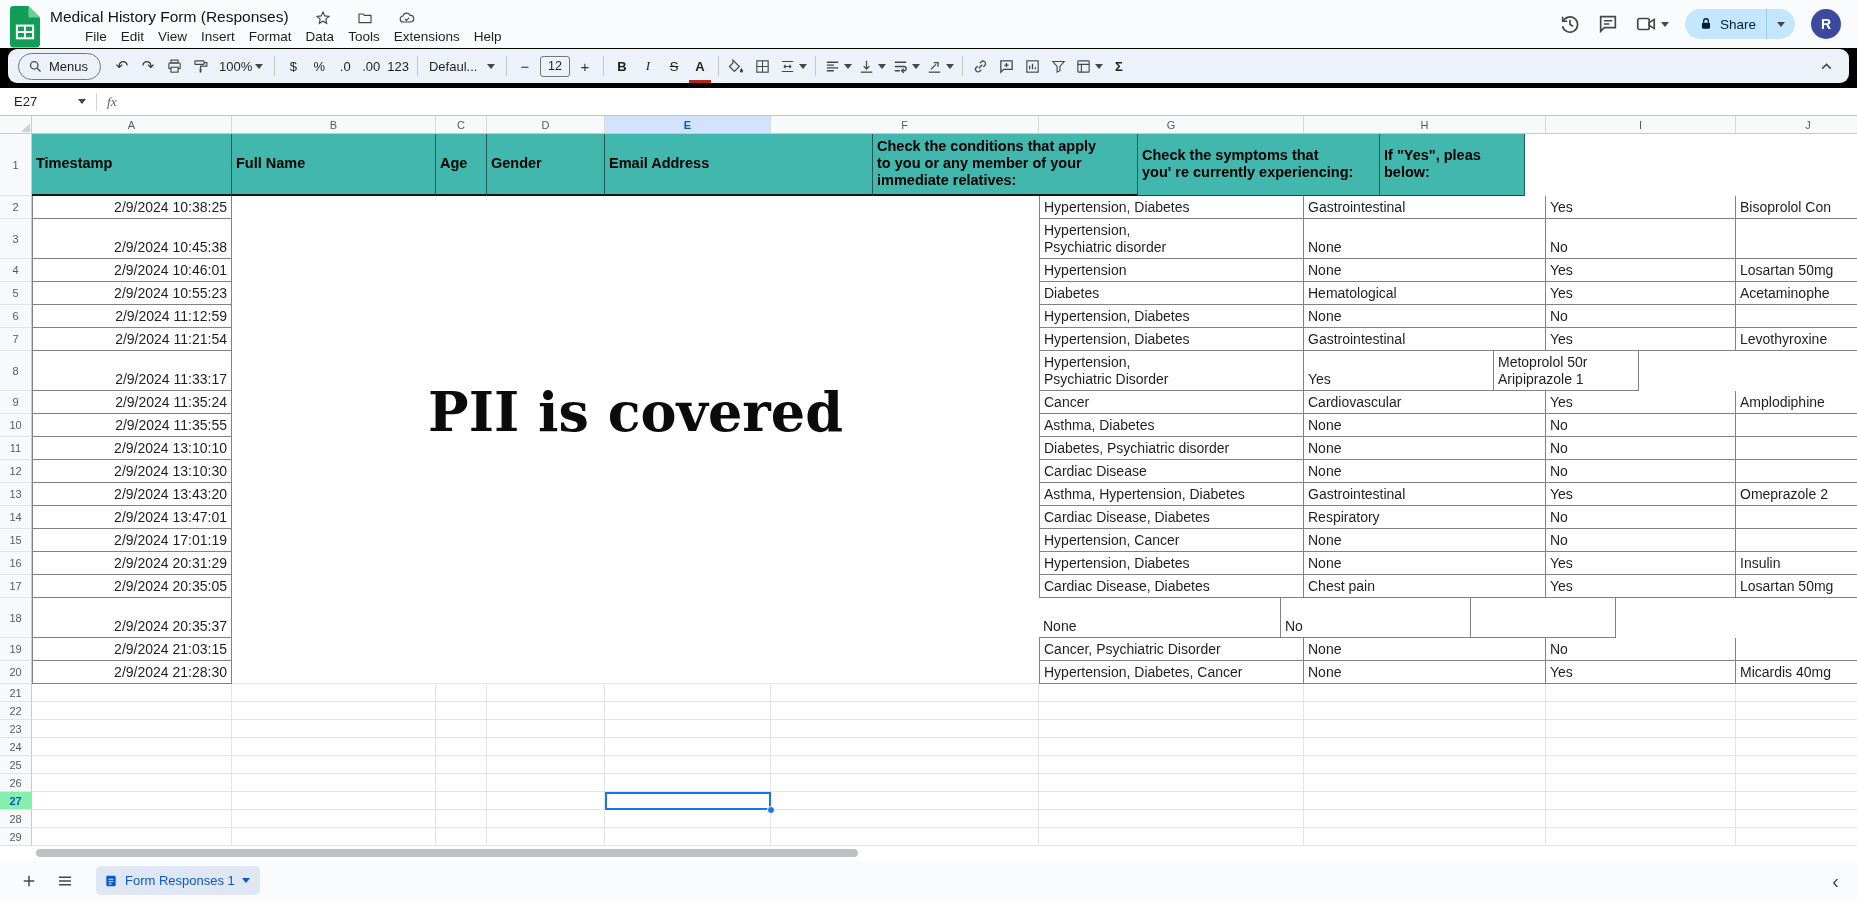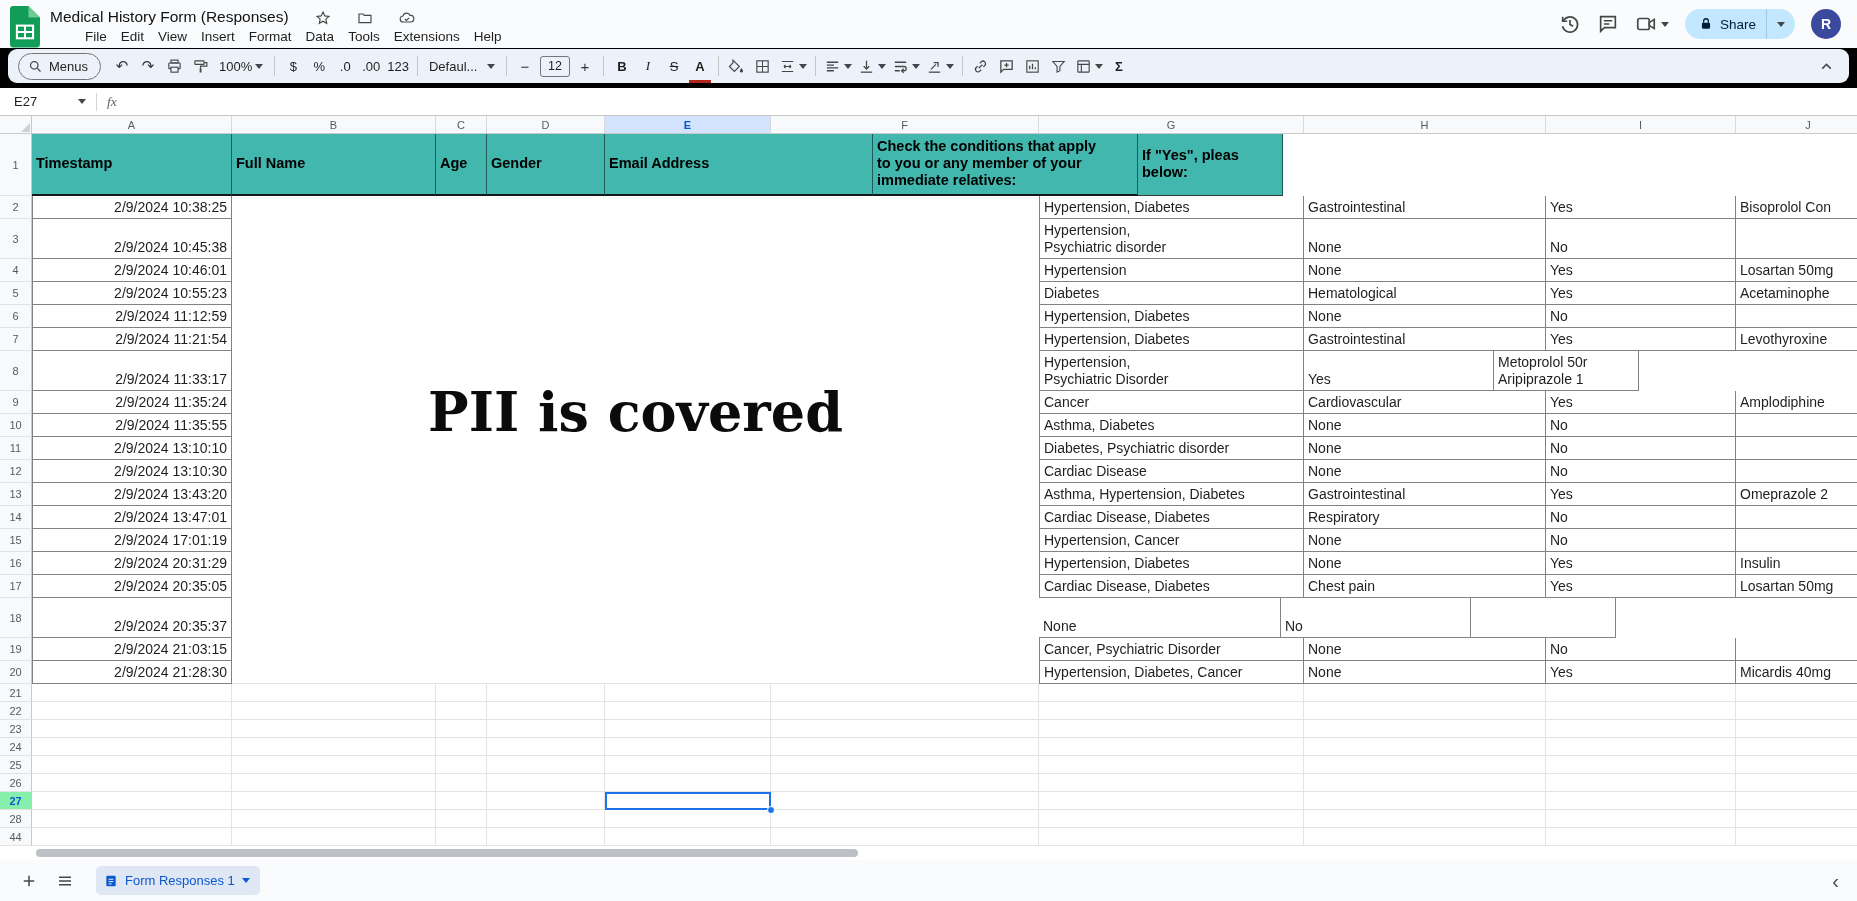--- a/index.html
+++ b/index.html
@@ -367,20 +367,22 @@
     <div class="gr" style="height: 62px;">
       <div class="rn">1</div>
       <div class="c th hb" style="width: 200px; flex: 0 0 200px;">Timestamp</div>
       <div class="c th hb" style="width: 204px; flex: 0 0 204px;">Full Name</div>
       <div class="c th hb" style="width: 51px; flex: 0 0 51px;">Age</div>
       <div class="c th hb" style="width: 118px; flex: 0 0 118px;">Gender</div>
       <div class="c th hb" style="width: 268px; flex: 0 0 268px;">Email Address</div>
       <div class="c th hb" style="width: 265px; flex: 0 0 265px;">Check the conditions that apply
 to you or any member of your
 immediate relatives:</div>
+      <div class="c th" style="width: 242px; flex: 0 0 242px;">Check the symptoms that
+you' re currently experiencing:</div>
       <div class="c th" style="width: 145px; flex: 0 0 145px;">If "Yes", pleas
 below:</div>
     </div>
     <div class="gr" style="height: 23px;">
       <div class="rn">2</div>
       <div class="c dc ts dl" style="width: 200px; flex: 0 0 200px;">2/9/2024 10:38:25</div>
       <div class="c pc" style="width: 204px; flex: 0 0 204px;"></div>
       <div class="c pc" style="width: 51px; flex: 0 0 51px;"></div>
       <div class="c pc" style="width: 118px; flex: 0 0 118px;"></div>
       <div class="c pc" style="width: 166px; flex: 0 0 166px;"></div>
@@ -723,21 +725,21 @@
       <div class="c pc" style="width: 51px; flex: 0 0 51px;"></div>
       <div class="c pc" style="width: 118px; flex: 0 0 118px;"></div>
       <div class="c pc" style="width: 166px; flex: 0 0 166px;"></div>
       <div class="c pc" style="width: 268px; flex: 0 0 268px;"></div>
       <div class="c pc" style="width: 265px; flex: 0 0 265px;"></div>
       <div class="c pc" style="width: 242px; flex: 0 0 242px;"></div>
       <div class="c pc" style="width: 190px; flex: 0 0 190px;"></div>
       <div class="c pc" style="width: 145px; flex: 0 0 145px;"></div>
     </div>
     <div class="gr" style="height: 18px;">
-      <div class="rn">44</div>
+      <div class="rn">29</div>
       <div class="c pc" style="width: 200px; flex: 0 0 200px;"></div>
       <div class="c pc" style="width: 204px; flex: 0 0 204px;"></div>
       <div class="c pc" style="width: 51px; flex: 0 0 51px;"></div>
       <div class="c pc" style="width: 118px; flex: 0 0 118px;"></div>
       <div class="c pc" style="width: 166px; flex: 0 0 166px;"></div>
       <div class="c pc" style="width: 268px; flex: 0 0 268px;"></div>
       <div class="c pc" style="width: 265px; flex: 0 0 265px;"></div>
       <div class="c pc" style="width: 242px; flex: 0 0 242px;"></div>
       <div class="c pc" style="width: 190px; flex: 0 0 190px;"></div>
       <div class="c pc" style="width: 145px; flex: 0 0 145px;"></div>

